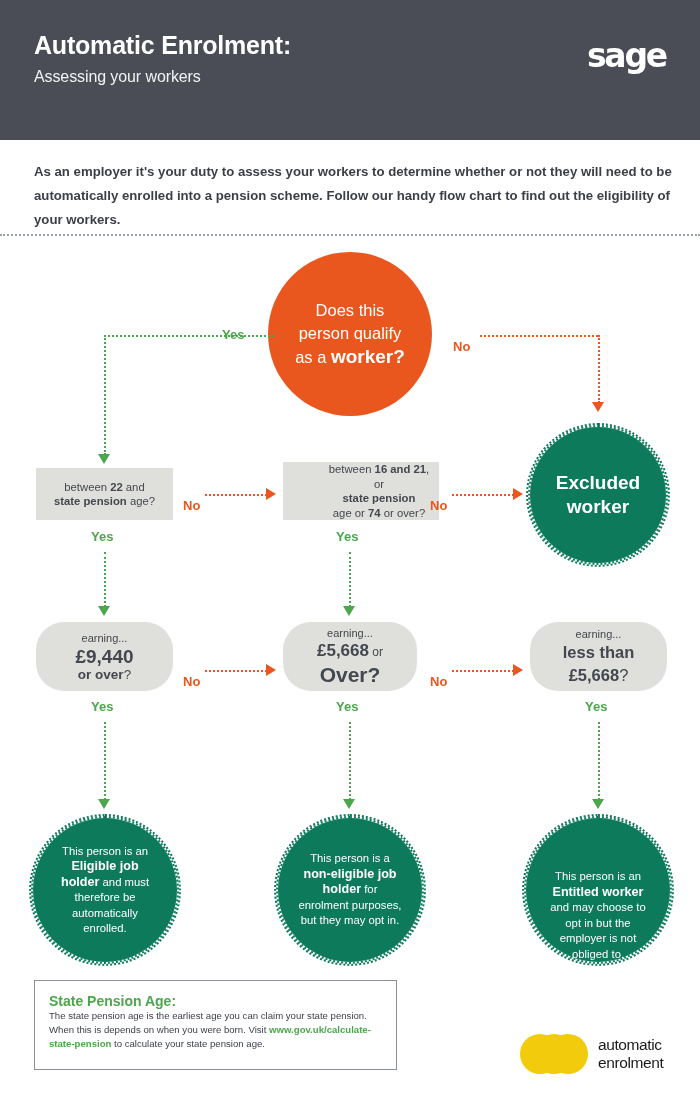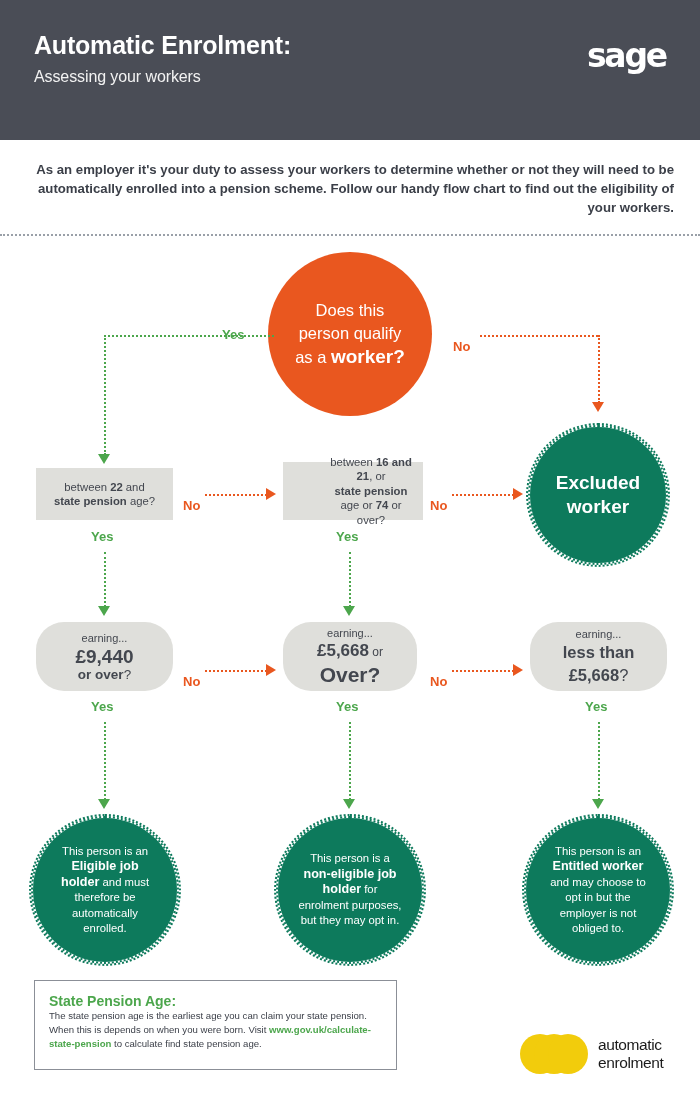--- a/index.html
+++ b/index.html
@@ -26,21 +26,21 @@
   }
   #sage-logo {
     position:absolute; right:34px; top:36px;
     font-size:33px; font-weight:bold; color:#ffffff;
     letter-spacing:-2.2px; font-family:"DejaVu Sans", sans-serif;
   }
 
   
   #intro {
     position:absolute; left:34px; top:160px; width:640px;
-    font-size:13.2px; line-height:19px; color:#3b3f48; font-weight:bold;text-align:right;
+    font-size:13.2px; line-height:24px; color:#3b3f48; font-weight:bold;
   }
   #divider {
     position:absolute; left:0px; top:234px; width:700px; height:0;
     border-top:2px dotted #9aa0a8;
   }
 
   
   #q-circle {
     position:absolute; left:268px; top:252px; width:164px; height:164px;
     border-radius:50%; background:#e9571f;
@@ -61,21 +61,21 @@
   .gbox.small { font-size:11.3px; line-height:14.5px; }
   .gbox.small b { font-weight:bold; }
   .gbox.earn { font-size:11px; line-height:14px;border-radius:28px; }
   .gbox.earn .amt { font-size:19px; font-weight:bold; line-height:23px; }
   .gbox.earn .amt2 { font-size:17px; font-weight:bold; line-height:21px; }
   .gbox.earn .big { font-size:21px; font-weight:bold; line-height:24px; }
   .gbox.earn .sm { font-size:12px; font-weight:normal; }
   .gbox.earn .q { font-weight:normal; }
 
   #box-a { left:36px;  top:468px; width:137px; height:52px; }
-  #box-b { left:283px; top:462px; width:140px; height:58px;padding-left:36px; }
+  #box-b { left:283px; top:462px; width:156px; height:58px;padding-left:36px; }
   #box-c { left:36px;  top:622px; width:137px; height:69px; }
   #box-d { left:283px; top:622px; width:134px; height:69px; }
   #box-e { left:530px; top:622px; width:137px; height:69px; }
 
   
   .gcircle {
     position:absolute; border-radius:50%;
     background:#0d7a5c; border:2px dotted #0d7a5c;
     background-clip:padding-box;
     display:flex; align-items:center; justify-content:center; text-align:center;
@@ -84,21 +84,21 @@
   .gcircle .ctxt { padding:0 18px; font-size:11.3px; line-height:15.5px; position:relative; z-index:2;}
   .gcircle .ctxt b { font-weight:bold; font-size:12.6px; }
 
   #excluded {
     left:528px; top:425px; width:140px; height:140px;
   }
   #excluded .ctxt { font-size:19px; line-height:24px; font-weight:bold; padding:0 12px; }
 
   #out-a { left:31px;  top:816px; width:148px; height:148px; }
   #out-b { left:276px; top:816px; width:148px; height:148px; }
-  #out-c { left:524px; top:816px; width:148px; height:148px; }
+  #out-c { left:524px; top:816px; width:148px; height:148px;align-items:flex-end; }
 
   
   .dotring {
     position:absolute; border-radius:50%;
     border:2px dotted #0d7a5c;
   }
 
   
   .vline { position:absolute; width:0; border-left:2px dotted #4ca64c; }
   .vline.or { border-left-color:#e9571f; }
@@ -263,21 +263,21 @@
     <div class="ctxt"><span>This person is a </span><b>non-eligible job holder</b><span> for enrolment purposes, but they may opt in.</span></div>
   </div>
 
   <div class="dotring" style="left:522px; top:814px; width:152px; height:152px;"></div>
   <div class="gcircle" id="out-c">
     <div class="ctxt"><span>This person is an </span><b>Entitled worker</b><span> and may choose to opt in but the employer is not obliged to.</span></div>
   </div>
 
   <div id="footnote">
     <div id="fn-title">State Pension Age:</div>
-    <div id="fn-body"><span>The state pension age is the earliest age you can claim your state pension. When this is depends on when you were born.  Visit </span><a id="fn-link" href="#">www.gov.uk/calculate-state-pension</a><span> to calculate find state pension age.</span></div>
+    <div id="fn-body"><span>The state pension age is the earliest age you can claim your state pension. When this is depends on when you were born.  Visit </span><a id="fn-link" href="#">www.gov.uk/calculate-state-pension</a><span> to calculate your state pension age.</span></div>
   </div>
 
   <div id="ae-logo">
     <div class="c c1"></div>
     <div class="c c2"></div>
     <div class="c c3"></div>
     <div class="lt">
       <span>automatic</span><br><span>enrolment</span>
     </div>
   </div>

